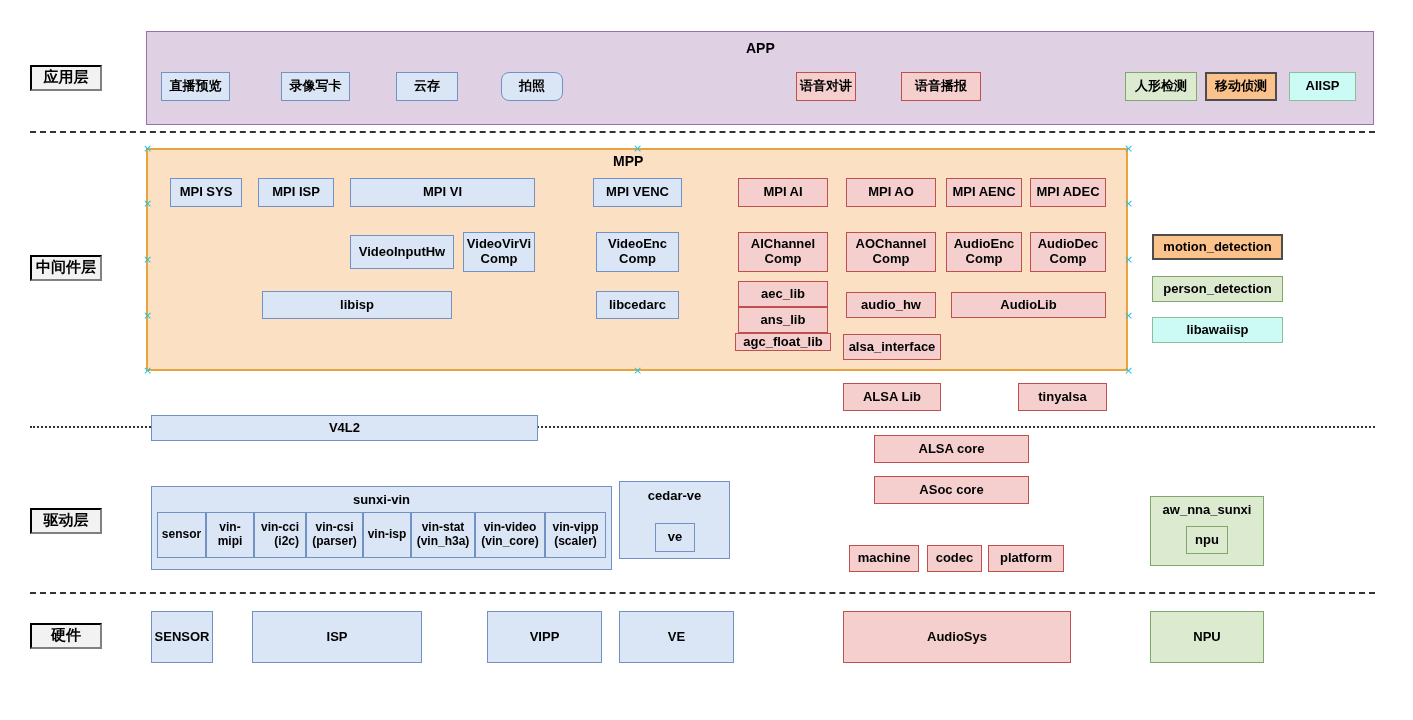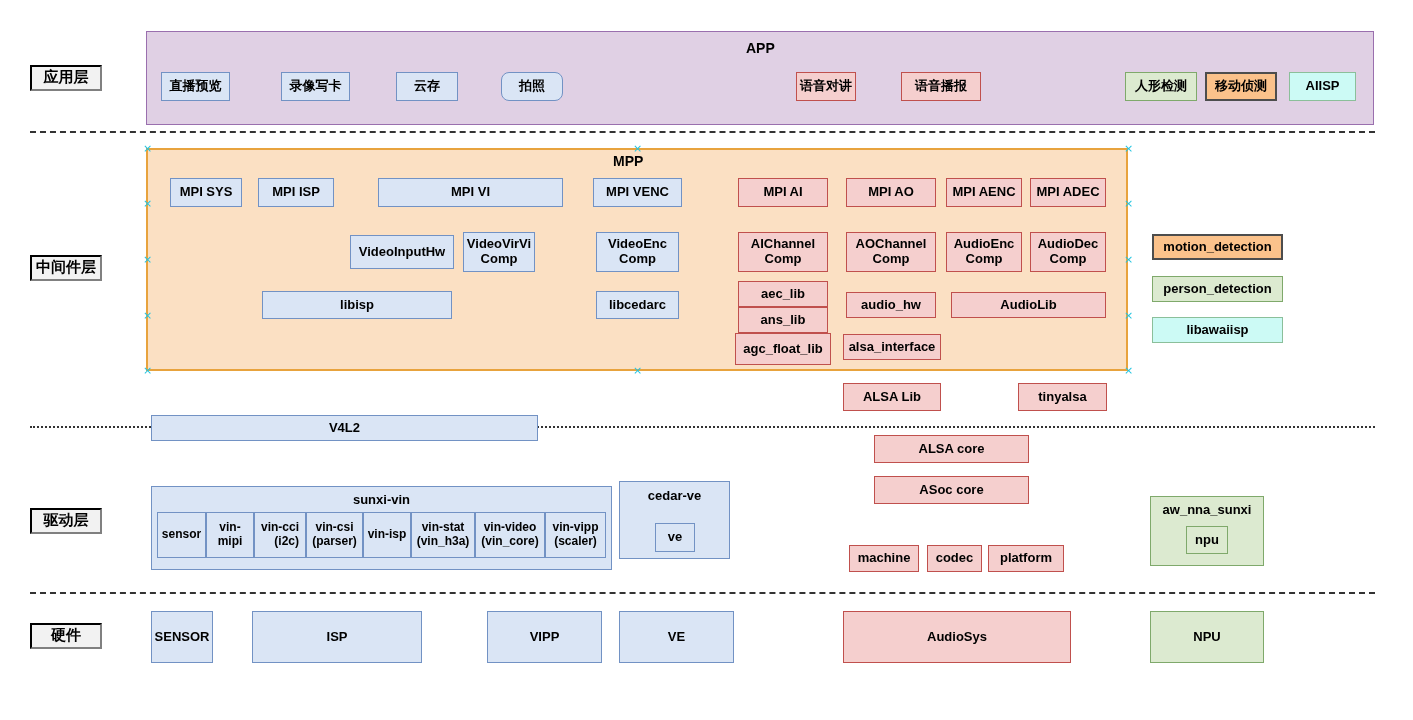--- a/index.html
+++ b/index.html
@@ -101,21 +101,21 @@
   <div class="handle" style="left:143px;top:312px;"></div>
   <div class="handle" style="left:1124px;top:200px;"></div>
   <div class="handle" style="left:1124px;top:256px;"></div>
   <div class="handle" style="left:1124px;top:312px;"></div>
   <div class="handle" style="left:143px;top:367px;"></div>
   <div class="handle" style="left:633px;top:367px;"></div>
   <div class="handle" style="left:1124px;top:367px;"></div>
 
   <div class="box blue" style="left:170px;top:178px;width:72px;height:29px;">MPI SYS</div>
   <div class="box blue" style="left:258px;top:178px;width:76px;height:29px;">MPI ISP</div>
-  <div class="box blue" style="left:350px;top:178px;width:185px;height:29px;margin-left:28px;">MPI VI</div>
+  <div class="box blue" style="left:350px;top:178px;width:185px;height:29px;">MPI VI</div>
   <div class="box blue" style="left:593px;top:178px;width:89px;height:29px;">MPI VENC</div>
 
   <div class="box blue" style="left:350px;top:235px;width:104px;height:34px;white-space:pre-line;">VideoInputHw</div>
   <div class="box blue" style="left:463px;top:232px;width:72px;height:40px;white-space:pre-line;">VideoVirVi
 Comp</div>
   <div class="box blue" style="left:596px;top:232px;width:83px;height:40px;white-space:pre-line;">VideoEnc
 Comp</div>
 
   <div class="box blue" style="left:262px;top:291px;width:190px;height:28px;">libisp</div>
   <div class="box blue" style="left:596px;top:291px;width:83px;height:28px;">libcedarc</div>
@@ -129,21 +129,21 @@
 Comp</div>
   <div class="box red" style="left:846px;top:232px;width:90px;height:40px;white-space:pre-line;">AOChannel
 Comp</div>
   <div class="box red" style="left:946px;top:232px;width:76px;height:40px;white-space:pre-line;">AudioEnc
 Comp</div>
   <div class="box red" style="left:1030px;top:232px;width:76px;height:40px;white-space:pre-line;">AudioDec
 Comp</div>
 
   <div class="box red" style="left:738px;top:281px;width:90px;height:26px;">aec_lib</div>
   <div class="box red" style="left:738px;top:307px;width:90px;height:26px;">ans_lib</div>
-  <div class="box red" style="left:735px;top:333px;width:96px;height:32px;">agc_float_lib</div>
+  <div class="box red" style="left:735px;top:333px;width:96px;height:18px;">agc_float_lib</div>
   <div class="box red" style="left:846px;top:292px;width:90px;height:26px;">audio_hw</div>
   <div class="box red" style="left:843px;top:334px;width:98px;height:26px;">alsa_interface</div>
   <div class="box red" style="left:951px;top:292px;width:155px;height:26px;">AudioLib</div>
 
   <div class="box orange" style="left:1152px;top:234px;width:131px;height:26px;">motion_detection</div>
   <div class="box green" style="left:1152px;top:276px;width:131px;height:26px;">person_detection</div>
   <div class="box cyan" style="left:1152px;top:317px;width:131px;height:26px;">libawaiisp</div>
 
   <div class="box red" style="left:843px;top:383px;width:98px;height:28px;">ALSA Lib</div>
   <div class="box red" style="left:1018px;top:383px;width:89px;height:28px;">tinyalsa</div>

